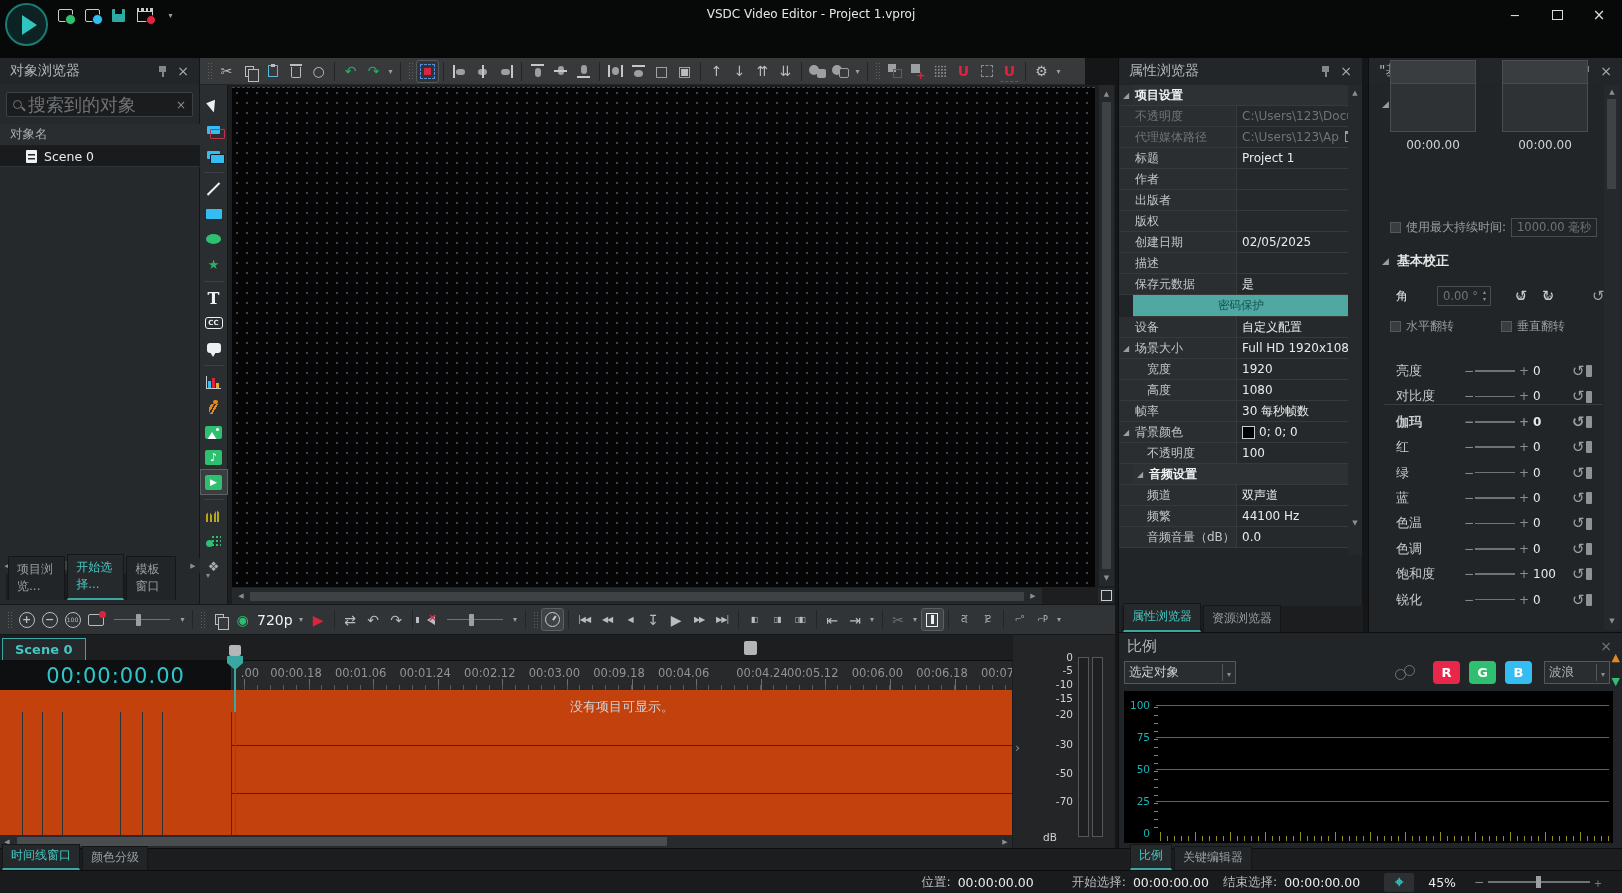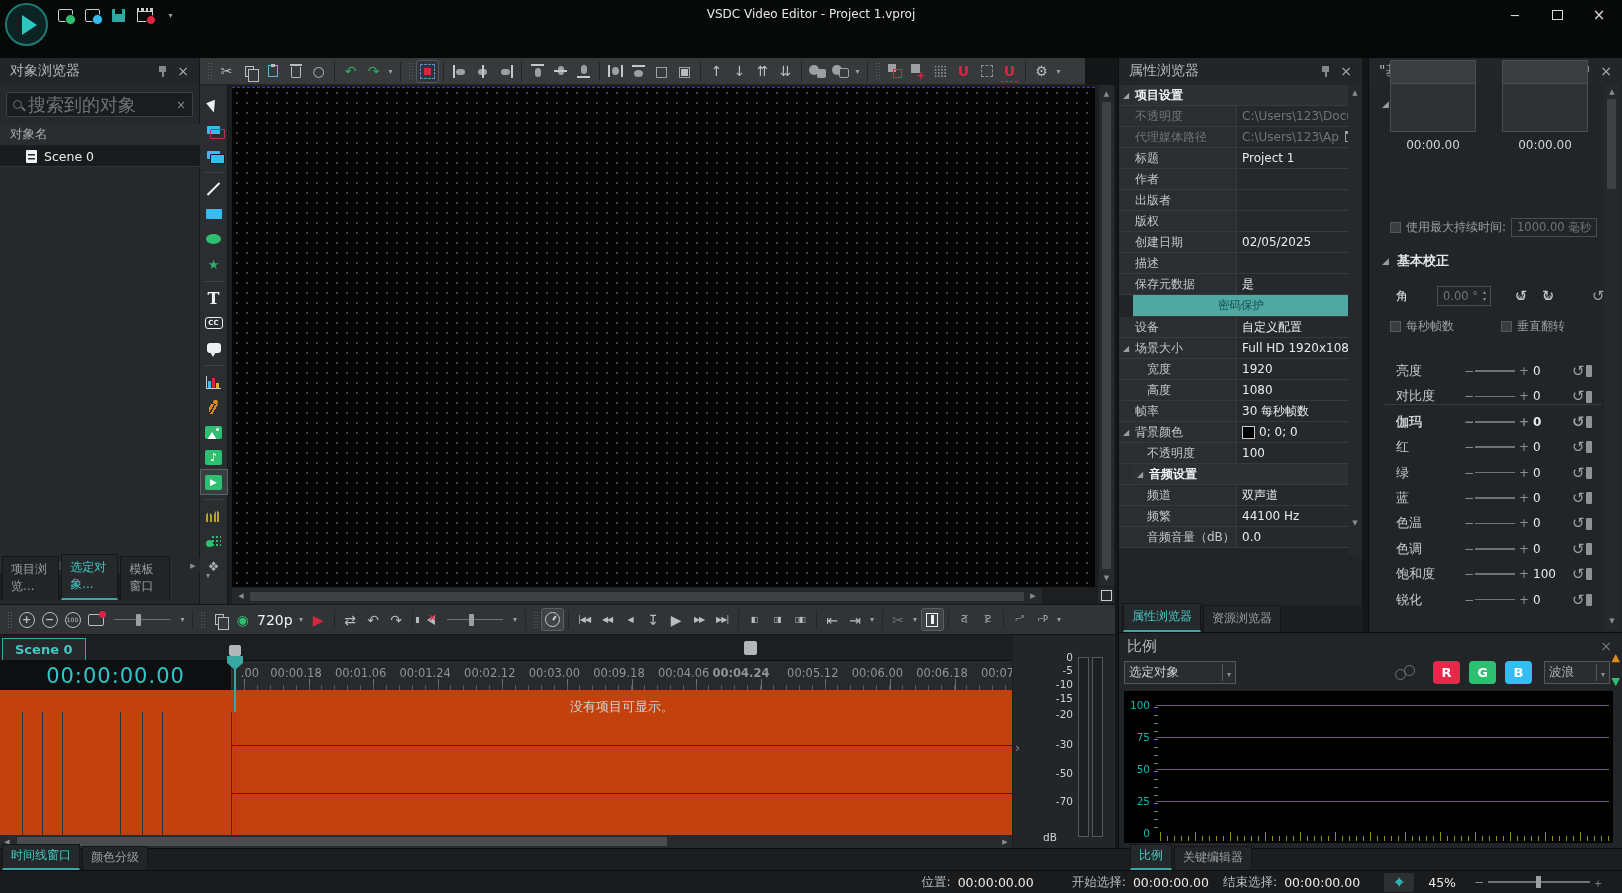--- a/index.html
+++ b/index.html
@@ -99,21 +99,21 @@
   #search-input{flex:1;background:transparent;border:none;outline:none;color:#bef264;font-size:18px;min-width:0}
   #search-input::placeholder{color:#6f7375}
   #obj-colhdr{left:0;top:66px;width:200px;height:22px;background:#2a2d2f;border-bottom:1px solid #1c1e20;display:flex;align-items:center;padding:0 10px;color:#aaaeb0;font-size:12.5px}
   #obj-list{left:0;top:88px;width:200px;bottom:46px}
   .obj-row{height:21px;display:flex;align-items:center;gap:7px;padding-left:26px;background:#191b1c;border-bottom:1px solid #303335;color:#e8eaeb;font-size:12.5px}
   .scene-ic{width:11px;height:13px;background:#f0f2f3;border-radius:1px;flex:none;background-image:linear-gradient(#26292b,#26292b),linear-gradient(#26292b,#26292b);background-size:7px 1.5px;background-position:2px 4px,2px 8px;background-repeat:no-repeat}
   #obj-hscroll{left:0;top:500px;width:200px;height:15px;background:#26292b;display:flex;align-items:center}
   .mini-arrow{width:14px;height:13px;color:#8a8e90;font-size:7px;display:flex;align-items:center;justify-content:center}
   .mini-thumb{width:95px;height:9px;background:#3f4244;border-radius:1px;margin-left:2px}
   .panel-tabs{display:flex;align-items:flex-end;background:#1b1d1f;height:26px;padding-left:2px;gap:2px}
-  #obj-tabs{left:0;top:516px;width:170px}
+  #obj-tabs{left:6px;top:516px;width:170px}
   .tab{padding:4px 8px 5px;font-size:12px;color:#9a9ea0;background:#222527;border:1px solid #141617;border-bottom:none}
   .tab-active{color:#45c8c2;border-bottom:2px solid #3aa8a2;background:#26292b}
 
   
   #tool-strip{left:200px;top:85px;width:28px;height:519px;background:#2b2e30;border-right:1px solid #141617;display:flex;flex-direction:column;align-items:center;padding-top:8px}
   #tool-strip .tool{width:26px;height:24px;display:flex;align-items:center;justify-content:center;margin:0 0 1px;flex:none}
   .tool-sep{width:20px;height:1px;background:#3c4042;margin:4px 0;flex:none}
   .tool-active{background:#3a3e41;outline:1px solid #5c6063}
   .ic-cursor{width:0;height:0;border-left:9px solid #ecf0f1;border-top:3px solid transparent;border-bottom:9px solid transparent;transform:rotate(-40deg);display:block}
   .ic-sprite{width:13px;height:8px;background:#33bdf2;border-radius:1px;position:relative;display:block}
@@ -438,21 +438,21 @@
           <span>Scene 0</span>
         </div>
       </div>
     <div class="abs" id="obj-hscroll">
       <span class="mini-arrow">◀</span>
       <span class="mini-thumb"></span>
       <span class="mini-arrow" style="margin-left:auto">▶</span>
     </div>
     <div class="abs panel-tabs" id="obj-tabs">
         <div class="tab">项目浏览...</div>
-        <div class="tab tab-active">选定对象...</div>
+        <div class="tab tab-active">开始选择...</div>
         <div class="tab">模板窗口</div>
       </div>
   </div>
 
   <div class="abs" id="tool-strip">
       <span class="tool">
         <span class="ic-cursor"></span>
       </span>
       <span class="tool">
         <span class="ic-sprite ic-sprite-red"></span>
@@ -611,21 +611,21 @@
     <div class="abs" id="tl-timecode">00:00:00.00</div>
     <div class="abs" id="tl-ruler">
         <span class="ruler-label" style="left: 18px;">.00</span>
         <span class="ruler-label" style="left: 64px;">00:00.18</span>
         <span class="ruler-label" style="left: 128.6px;">00:01.06</span>
         <span class="ruler-label" style="left: 193.2px;">00:01.24</span>
         <span class="ruler-label" style="left: 257.8px;">00:02.12</span>
         <span class="ruler-label" style="left: 322.4px;">00:03.00</span>
         <span class="ruler-label" style="left: 387px;">00:09.18</span>
         <span class="ruler-label" style="left: 451.6px;">00:04.06</span>
-        <span class="ruler-label" style="left: 509px; font-weight: bold;">00:04.24</span>
+        <span class="ruler-label" style="left: 530px;">00:04.24</span>
         <span class="ruler-label" style="left: 580.8px;">00:05.12</span>
         <span class="ruler-label" style="left: 645.4px;">00:06.00</span>
         <span class="ruler-label" style="left: 710px;">00:06.18</span>
         <span class="ruler-label" style="left: 774.6px;">00:07.06</span>
       </div>
     <div class="abs" id="tl-header">
       <span class="ic-eye"></span>
       <span class="hdr-sep"></span>
       <span class="ic-lock"></span>
       <span class="ic-shapes"></span>
@@ -861,21 +861,21 @@
   </div>
   <div class="abs fx-row" style="left:1396px;top:286px;color:#e4e6e7">
     <span>角</span>
     <span class="spinbox" style="margin-left:24px">0.00 °</span>
     <span class="rot-ic rot-ccw" style="margin-left:14px"></span>
     <span class="rot-ic"></span>
     <span class="ic-reset" style="margin-left:28px"></span>
   </div>
   <div class="abs fx-row" style="left:1390px;top:318px">
     <span class="cb"></span>
-    <span>每秒帧数</span>
+    <span>水平翻转</span>
     <span class="cb" style="margin-left:42px"></span>
     <span>垂直翻转</span>
   </div>
   <div class="abs" id="fx-sep"></div>
   <div id="fx-sliders">
       <div class="fxs-row" style="top: 358px;">
         <span class="fxs-label">亮度</span>
         <span class="fxs-minus">−</span>
         <span class="fxs-track">
           <span class="fxs-thumb"></span>

